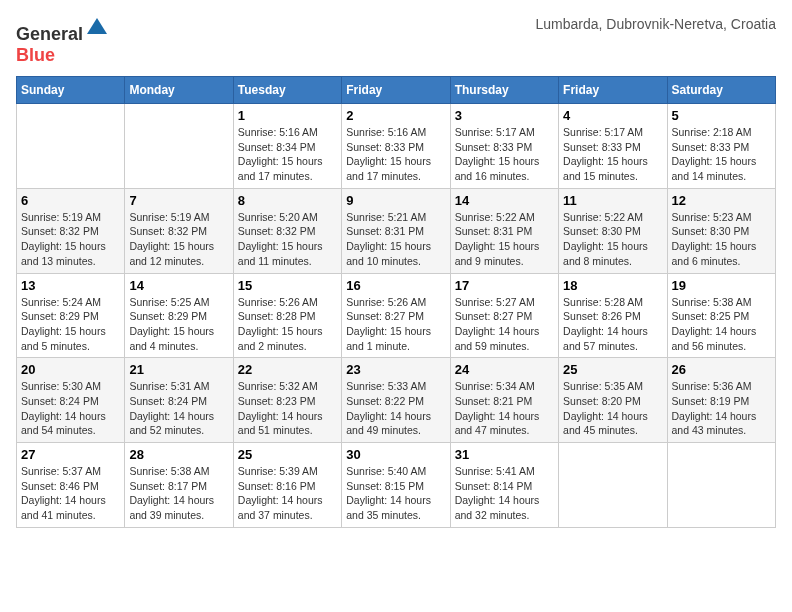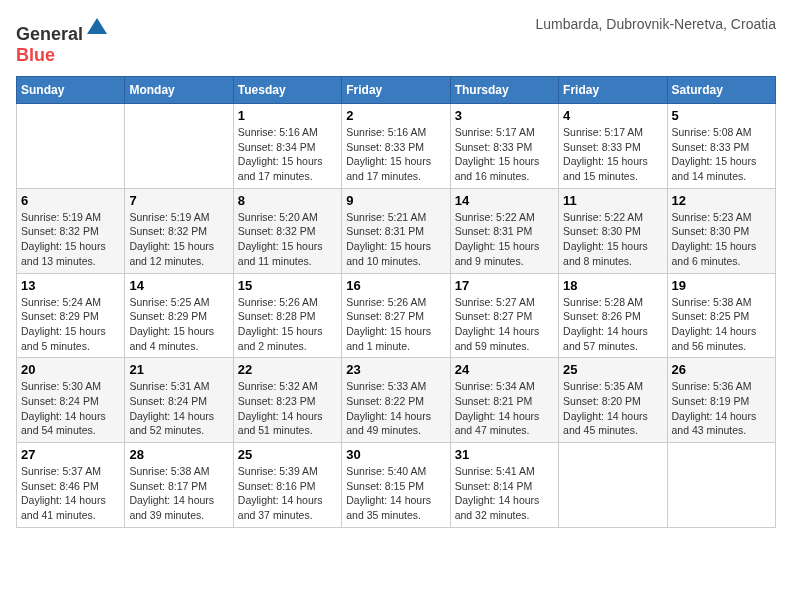--- a/index.html
+++ b/index.html
@@ -139,21 +139,21 @@
 Daylight: 15 hours and 16 minutes.</div>
         </td>
         <td>
           <span class="day-num">4</span>
           <div class="day-info">Sunrise: 5:17 AM
 Sunset: 8:33 PM
 Daylight: 15 hours and 15 minutes.</div>
         </td>
         <td>
           <span class="day-num">5</span>
-          <div class="day-info">Sunrise: 5:08 AM
+          <div class="day-info">Sunrise: 2:18 AM
 Sunset: 8:33 PM
 Daylight: 15 hours and 14 minutes.</div>
         </td>
       </tr>
       <tr>
         <td>
           <span class="day-num">6</span>
           <div class="day-info">Sunrise: 5:19 AM
 Sunset: 8:32 PM
 Daylight: 15 hours and 13 minutes.</div>

